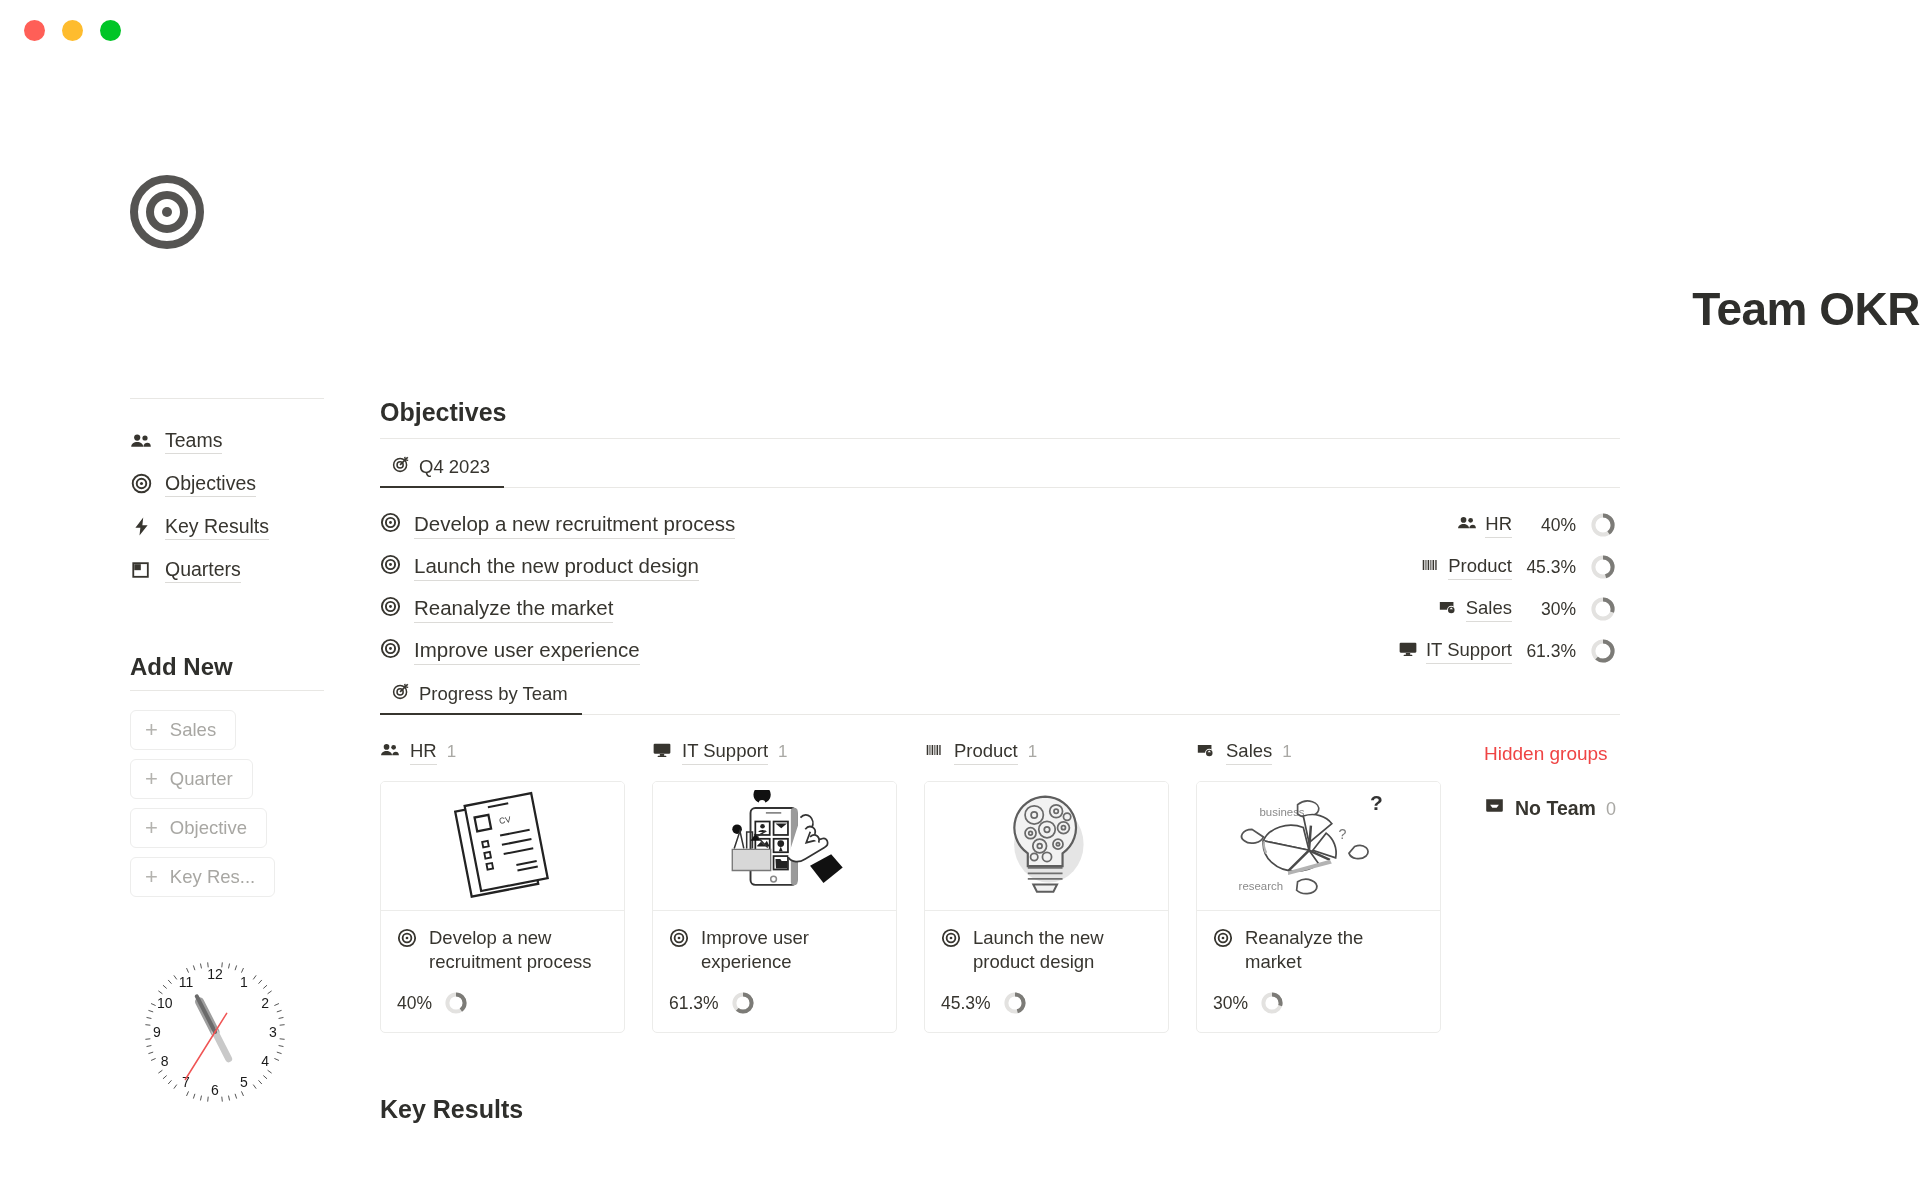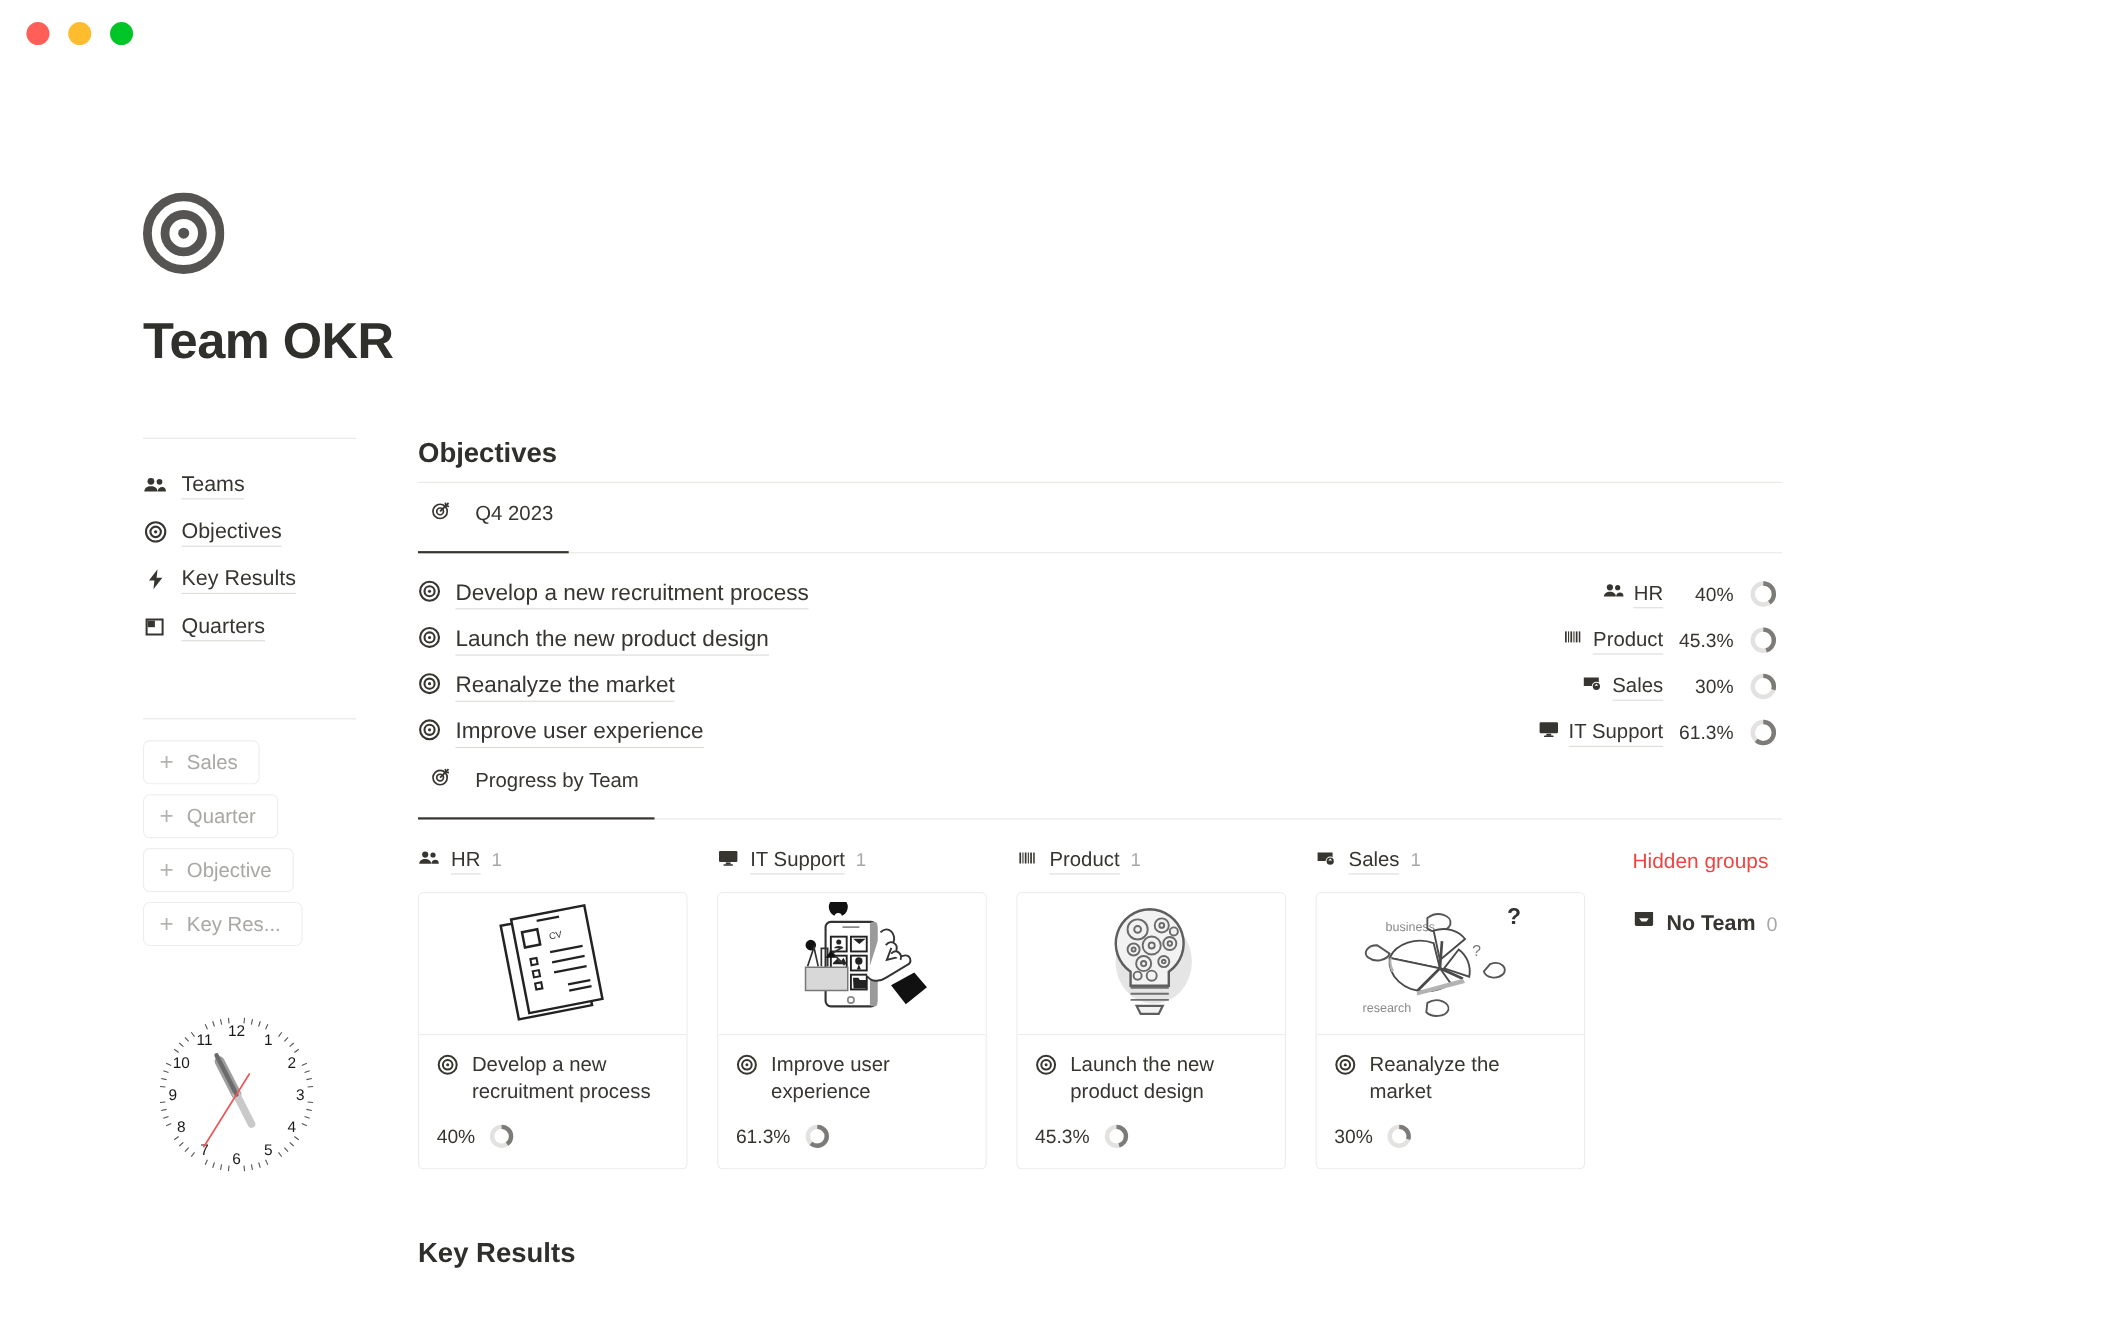--- a/index.html
+++ b/index.html
@@ -19,21 +19,21 @@
   .dot.yellow { background: #febc2e; }
   .dot.green  { background: #00c527; }
 
   
   .page { padding-left: 130px; }
   .hero-icon {
     width: 74px; height: 74px; margin-top: 117px;
   }
   .page-title {
     font-size: 46px; font-weight: 700; letter-spacing: -0.5px;
-    margin-top: 33px; color: #2f2f2c;
+    margin-top: 33px; color: #2f2f2c; text-align: right;
   }
 
   .columns { display: flex; margin-top: 62px; }
 
   
   .sidebar { width: 250px; flex: 0 0 250px; }
   .side-head {
     font-size: 24px; font-weight: 700; color: #2f2f2c;
     padding-bottom: 9px;
   }
@@ -63,22 +63,22 @@
   
   .clock-wrap { margin-top: 50px; width: 170px; height: 170px; position: relative; }
 
   
   .main { flex: 1; padding-right: 0; max-width: 1240px; }
   .sec-title { font-size: 25px; font-weight: 700; color: #2f2f2c; }
   .sec-rule { height: 1px; background: #e9e8e5; margin-top: 11px; }
 
   .tabbar { position: relative; margin-top: 10px; }
   .tab {
-    display: inline-flex; align-items: center; gap: 22px;
-    font-size: 18.5px; color: #37352f; padding: 6px 14px 23px 12px;
+    display: inline-flex; align-items: center; gap: 9px;
+    font-size: 18.5px; color: #37352f; padding: 6px 14px 8px 12px;
     border-bottom: 2.5px solid #37352f; cursor: pointer;
   }
   .tabbar::after {
     content: ""; position: absolute; left: 0; right: 0; bottom: 0;
     height: 1px; background: #e9e8e5; z-index: -1;
   }
   .tabline { height: 1px; background: #e9e8e5; margin-top: -1px; }
 
   
   .obj-list { margin-top: 16px; }
@@ -201,20 +201,21 @@
             <svg viewBox="0 0 22 22" width="20" height="20">
               <rect x="2.5" y="3.5" width="16" height="15" fill="none" stroke="#37352f" stroke-width="2"></rect>
               <path d="M3.6 4.6h7.2v6.6H3.6z" fill="#37352f"></path>
             </svg>
           </span>
           <span class="nav-label">Quarters</span>
         </div>
       </div>
 
       <div class="addnew-block">
+        <div class="side-head">Add New</div>
         <div class="side-rule"></div>
         <div class="add-list">
           <div class="add-btn">
             <span class="plus">+</span>
             <span>Sales</span>
           </div>
           <div class="add-btn">
             <span class="plus">+</span>
             <span>Quarter</span>
           </div>

